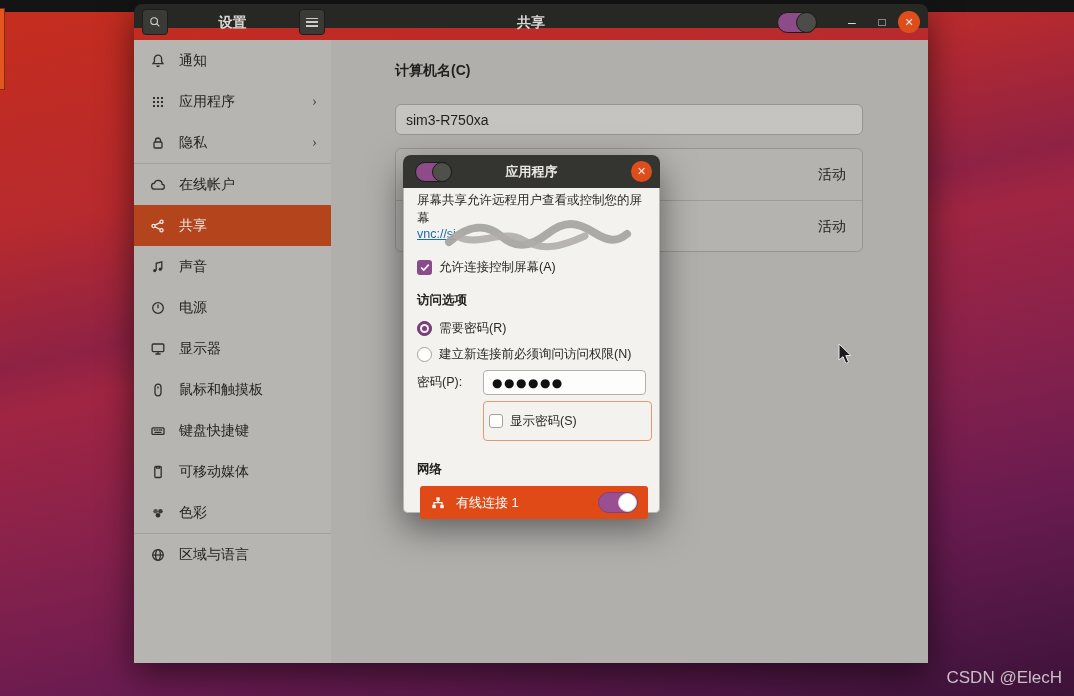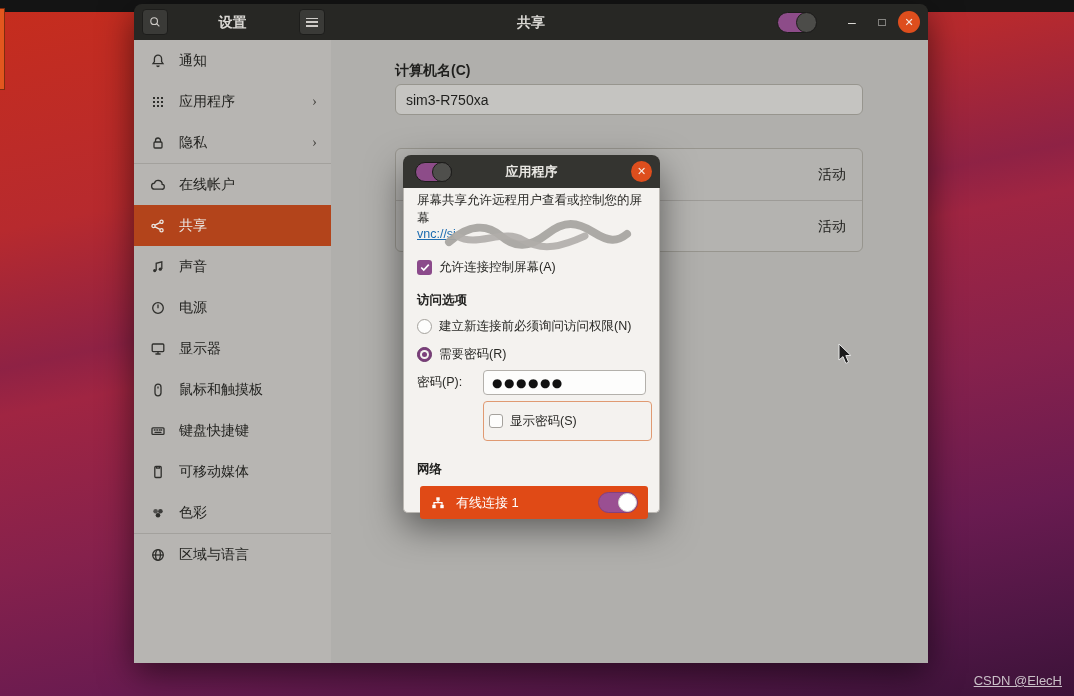--- a/index.html
+++ b/index.html
@@ -6,26 +6,26 @@
   html,body { width:1074px; height:696px; overflow:hidden; }
   body {
     position:relative;
     font-family:"Liberation Sans","DejaVu Sans",sans-serif;
     background:linear-gradient(168deg,#c62d1d 0%,#b72a2e 25%,#a1254231 40%,#a02542 45%,#86214c 62%,#691b50 78%,#4c1643 92%,#3c1238 100%);
     background-color:#8a2145;
   }
   
   .top-strip { position:absolute; left:0; top:0; width:1074px; height:12px; background:#141414; }
   .left-accent { position:absolute; left:0; top:8px; width:5px; height:82px; background:#e3571e; border:1px solid #7e2d0e; border-left:none; }
-  .watermark { position:absolute; right:12px; bottom:8px; color:#c9bfc7; font-size:13px;text-decoration:underline; }
+  .watermark { position:absolute; right:12px; bottom:8px; color:#c9bfc7; font-size:17px; }
 
   
   .window { position:absolute; left:134px; top:4px; width:794px; height:659px;
     border-radius:8px 8px 0 0; box-shadow:0 10px 34px rgba(0,0,0,.55); }
-  .titlebar { position:absolute; left:0; top:0; width:100%; height:36px; background:#272724;
+  .titlebar { position:absolute; left:0; top:0; width:100%; height:24px; background:#272724;
     border-radius:8px 8px 0 0;padding-left:9px; }
   .tb-btn { position:absolute; top:5px; width:26px; height:26px; background:#3a3a37; border:1px solid #1d1d1b;
     border-radius:4px; display:flex; align-items:center; justify-content:center; }
   .tb-search { left:8px; } .tb-menu { left:165px; }
   .hamburger { width:12px; height:9px; display:flex; flex-direction:column; justify-content:space-between; }
   .hamburger i { display:block; height:1.6px; background:#cfccc8; }
   .app-title { position:absolute; left:0; top:0; width:197px; height:36px; line-height:36px;
     text-align:center; color:#d9d7d3; font-size:14px; font-weight:bold; }
   .page-title { position:absolute; left:197px; top:0; width:400px; height:36px; line-height:36px;
     text-align:center; color:#d9d7d3; font-size:14px; font-weight:bold; }
@@ -48,21 +48,21 @@
   .side-item.selected { background:#b3441b; color:#ebe8e4; }
   .side-item.selected svg * { stroke:#ebe8e4; }
   .side-sep { height:1px; background:#a3a19d; }
   .ic { width:16px; height:16px; flex:0 0 16px; }
   .ic * { stroke:#2f2f2c; stroke-width:1.3; fill:none; }
   .ic .f { fill:#2f2f2c; stroke:none; }
 
   
   .main { position:absolute; left:197px; top:36px; width:597px; height:623px; background:#b0afac; }
   .cn-label { position:absolute; left:64px; top:22px; font-size:14px; font-weight:bold; color:#1f1f1d; }
-  .cn-input { position:absolute; left:64px; top:44px; width:468px; height:31px; background:#c5c4c1;
+  .cn-input { position:absolute; left:64px; top:64px; width:468px; height:31px; background:#c5c4c1;
     border:1px solid #97958e; border-radius:6px; padding:0 10px; font-size:14px; color:#1f1f1d;
     font-family:"Liberation Sans","DejaVu Sans",sans-serif; }
   .listbox { position:absolute; left:64px; top:108px; width:468px; height:104px;
     border:1px solid #97958e; border-radius:6px; background:#b4b3b0; }
   .lb-row { height:51px; display:flex; align-items:center; justify-content:flex-end; padding-right:16px;
     font-size:14px; color:#232320; }
   .lb-div { height:1px; background:#9d9b97; }
 
   
   .dialog { position:absolute; left:403px; top:155px; width:257px; height:358px;
@@ -288,31 +288,31 @@
     </div>
     <div class="row" style="margin-top:12px">
       <span class="chk">
         <svg width="10" height="9" viewBox="0 0 12 10">
             <polyline points="1.5,5 4.5,8 10.5,1.5" fill="none" stroke="#fff" stroke-width="2"></polyline>
           </svg>
       </span>
       <span>允许连接控制屏幕(A)</span>
     </div>
     <div class="sec-title" style="margin-top:16px">访问选项</div>
-    <div class="row" style="margin-top:9px">
-      <span class="radio"></span>
-      <span>建立新连接前必须询问访问权限(N)</span>
-    </div>
     <div class="row" style="margin-top:11px">
       <span class="radio on">
           <span class="w">
             <span class="d"></span>
           </span>
         </span>
       <span>需要密码(R)</span>
+    </div>
+    <div class="row" style="margin-top:9px">
+      <span class="radio"></span>
+      <span>建立新连接前必须询问访问权限(N)</span>
     </div>
     <div class="pwd-row">
       <span class="pwd-label">密码(P):</span>
       <input class="pwd-input" readonly="" value="●●●●●●" style="">
     </div>
     <div class="showpwd">
       <span class="chk-empty"></span>
       <span>显示密码(S)</span>
     </div>
     <div class="sec-title" style="margin-top:20px">网络</div>

